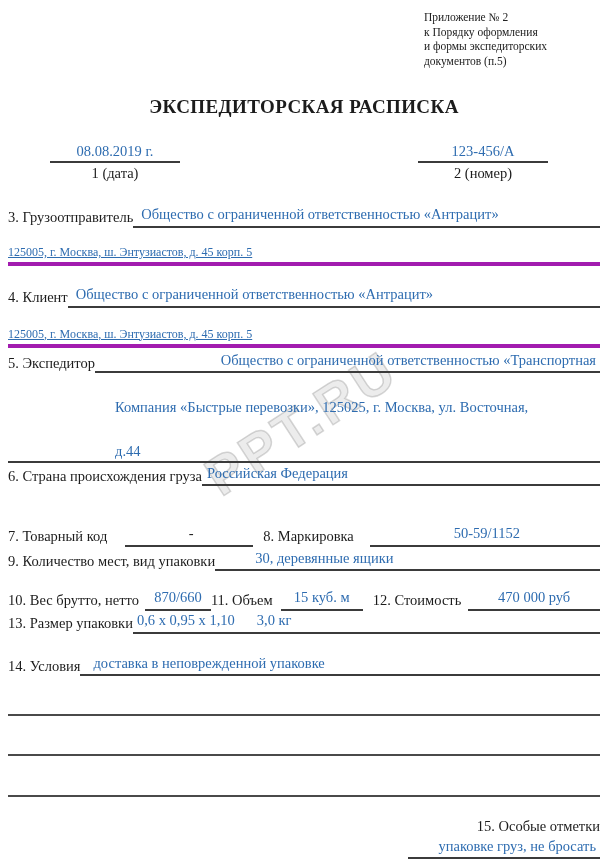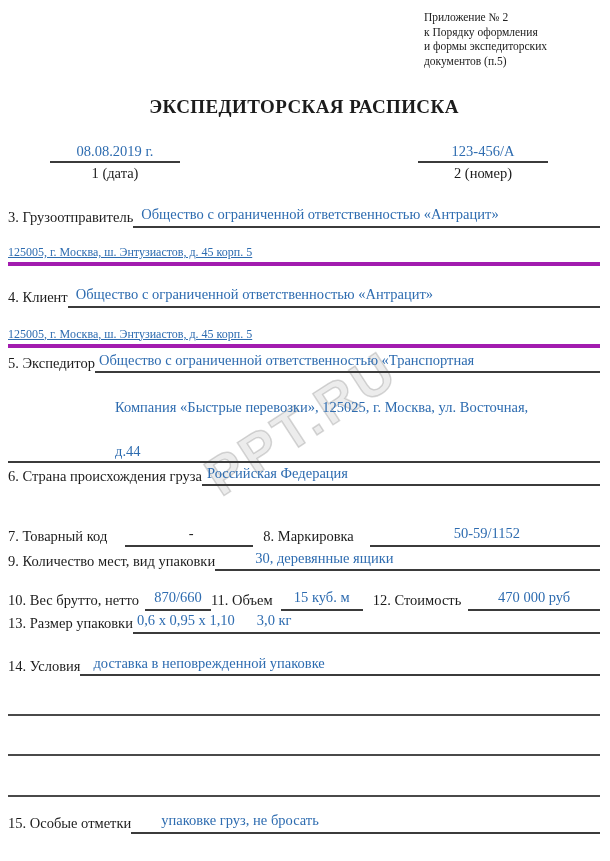--- a/index.html
+++ b/index.html
@@ -126,21 +126,21 @@
     <span class="val fill">Общество с ограниченной ответственностью «Антрацит»</span>
   </div>
   <div class="addr-line" style="margin-top:17px;">125005, г. Москва, ш. Энтузиастов, д. 45 корп. 5</div>
 
   <div class="row" style="margin-top:19px;">
     <span class="lbl">4. Клиент</span>
     <span class="val fill">Общество с ограниченной ответственностью «Антрацит»</span>
   </div>
   <div class="addr-line" style="margin-top:19px;">125005, г. Москва, ш. Энтузиастов, д. 45 корп. 5</div>
 
-  <div class="row" style="margin-top:3px;">
+  <div class="row" style="margin-top:3px;text-align:right;">
     <span class="lbl">5. Экспедитор</span>
     <span class="val fill" style="padding-left:4px;">Общество с ограниченной ответственностью «Транспортная</span>
   </div>
   <div class="f5-wrap">
     <div class="f5-indent">Компания «Быстрые перевозки», 125025, г. Москва, ул. Восточная,</div>
     <div class="f5-indent">д.44</div>
   </div>
 
   <div class="row" style="margin-top:1px;">
     <span class="lbl">6. Страна происхождения груза</span>
@@ -176,21 +176,21 @@
   </div>
 
   <div class="row" style="margin-top:20px;">
     <span class="lbl">14. Условия</span>
     <span class="val fill" style="padding-left:13px;">доставка в неповрежденной упаковке</span>
   </div>
   <div class="blank-line" style="margin-top:38px;"></div>
   <div class="blank-line" style="margin-top:38px;"></div>
   <div class="blank-line" style="margin-top:39px;"></div>
 
-  <div class="row" style="margin-top:14px;">
+  <div class="row" style="margin-top:20px;flex-direction:column;">
     <span class="lbl">15. Особые отметки</span>
     <span class="val fill" style="padding-left:30px;">упаковке груз, не бросать</span>
   </div>
   <div class="blank-line" style="margin-top:40px;"></div>
 
   <div class="row" style="margin-top:37px;">
     <span class="lbl">16. Подпись экспедитора</span>
     <span class="val fill" style="padding-left:30px;">
       <span class="sig">Кириллов</span><span class="gap22"></span><span>Кириллов В.И.</span>
     </span>

